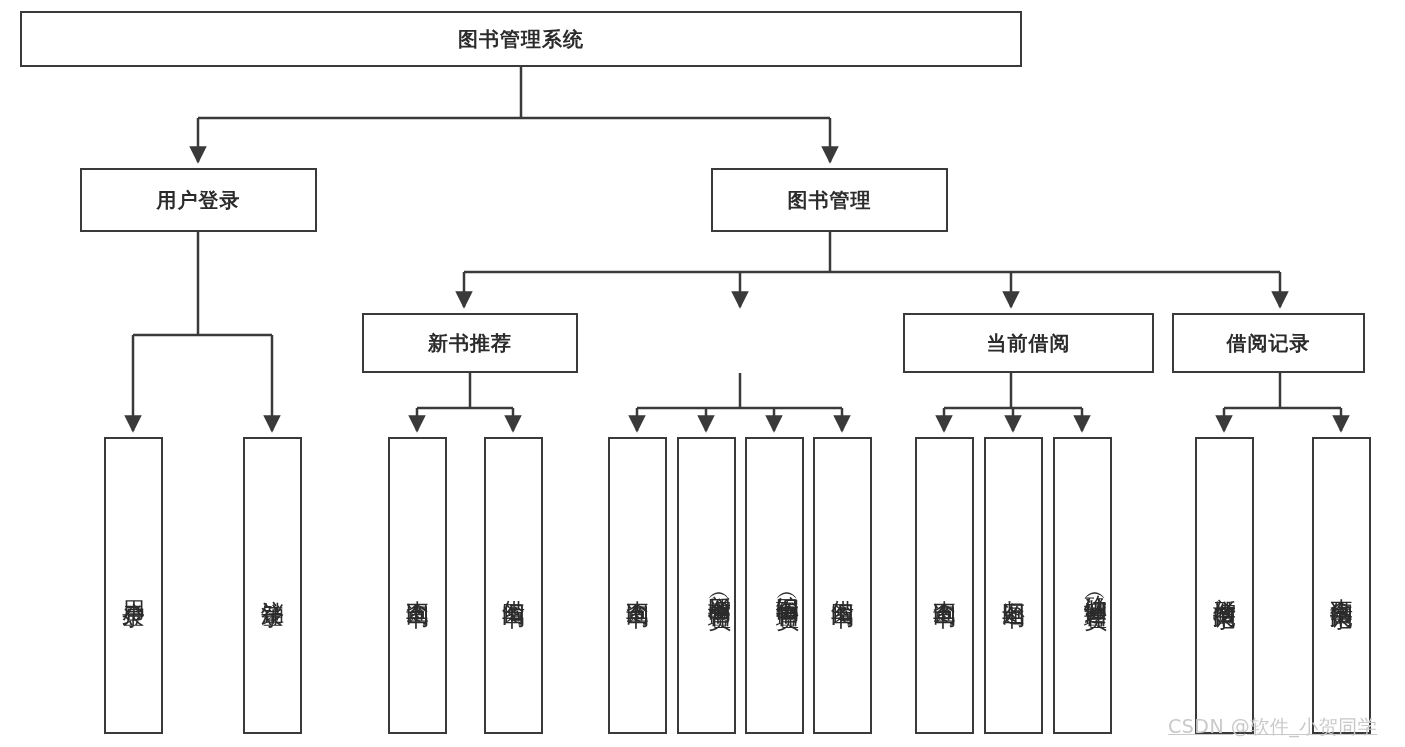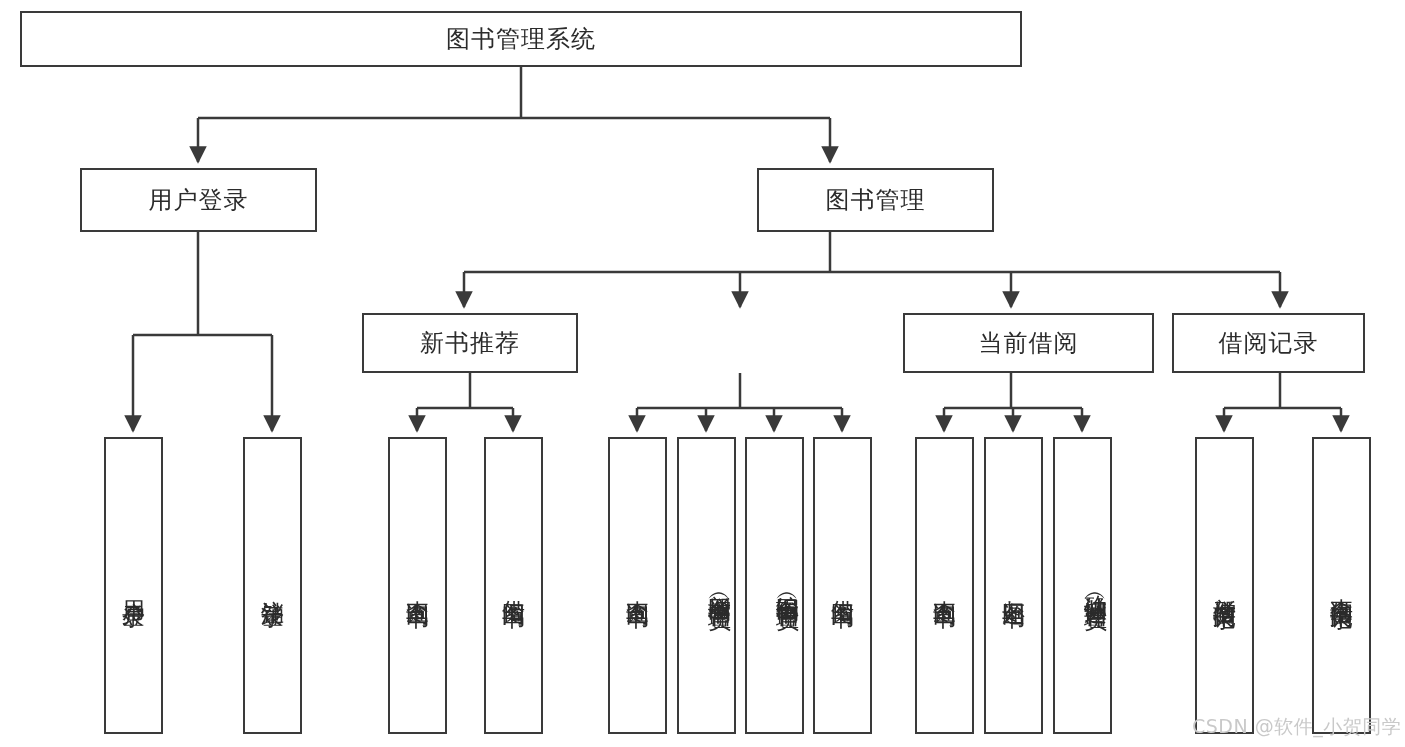--- a/index.html
+++ b/index.html
@@ -29,24 +29,25 @@
     position: absolute;
     box-sizing: border-box;
     background: #ffffff;
     border: 2.5px solid #3a3a3a;
     display: flex;
     align-items: center;
     justify-content: center;
     color: #2b2b2b;
   }
   .node-h {
-    font-size: 24px;
+    font-size: 20px;
     line-height: 1.2;
     letter-spacing: 1px;
     white-space: nowrap;
+    font-weight: bold;
   }
   .node-v {
     writing-mode: vertical-rl;
     text-orientation: upright;
     font-size: 23px;
     line-height: 1.25;
     letter-spacing: 2px;
     padding: 6px 0;
     align-items: flex-start;
     justify-content: center;
@@ -120,21 +121,21 @@
       <path d="M 1280 373 L 1280 408"></path>
       <path d="M 1224 408 L 1341 408"></path>
       <path d="M 1224 408 L 1224 431" marker-end="url(#arrow)"></path>
       <path d="M 1341 408 L 1341 431" marker-end="url(#arrow)"></path>
     </g>
   </svg>
 
   <div class="node node-h" style="left:20px; top:11px; width:1002px; height:56px;">图书管理系统</div>
 
   <div class="node node-h" style="left:80px; top:168px; width:237px; height:64px;">用户登录</div>
-  <div class="node node-h" style="left:711px; top:168px; width:237px; height:64px;margin-left:46px;">图书管理</div>
+  <div class="node node-h" style="left:711px; top:168px; width:237px; height:64px;">图书管理</div>
 
   <div class="node node-h" style="left:362px; top:313px; width:216px; height:60px;">新书推荐</div>
   <div class="node node-h" style="left:903px; top:313px; width:251px; height:60px;">当前借阅</div>
   <div class="node node-h" style="left:1172px; top:313px; width:193px; height:60px;">借阅记录</div>
 
   <div class="node node-v centered" style="left:104px; top:437px; width:59px; height:297px;">用户登录</div>
   <div class="node node-v centered" style="left:243px; top:437px; width:59px; height:297px;">注销登录</div>
 
   <div class="node node-v centered" style="left:388px; top:437px; width:59px; height:297px;">查询图书</div>
   <div class="node node-v centered" style="left:484px; top:437px; width:59px; height:297px;">借阅图书</div>
@@ -144,15 +145,15 @@
   <div class="node node-v lvl4-tall" style="left:745px; top:437px; width:59px; height:297px;">编辑图书（管理员）</div>
   <div class="node node-v centered" style="left:813px; top:437px; width:59px; height:297px;">借阅图书</div>
 
   <div class="node node-v centered" style="left:915px; top:437px; width:59px; height:297px;">查询图书</div>
   <div class="node node-v centered" style="left:984px; top:437px; width:59px; height:297px;">归还图书</div>
   <div class="node node-v lvl4-tall" style="left:1053px; top:437px; width:59px; height:297px;">确认归还（管理员）</div>
 
   <div class="node node-v centered" style="left:1195px; top:437px; width:59px; height:297px;">新增借阅记录</div>
   <div class="node node-v centered" style="left:1312px; top:437px; width:59px; height:297px;">查询借阅记录</div>
 
-  <div class="watermark" style="left:1192px; top:714px;">CSDN @软件_小贺同学</div>
+  <div class="watermark" style="left:1168px; top:714px;text-decoration:underline;">CSDN @软件_小贺同学</div>
 
 </div>
 
 </body></html>

